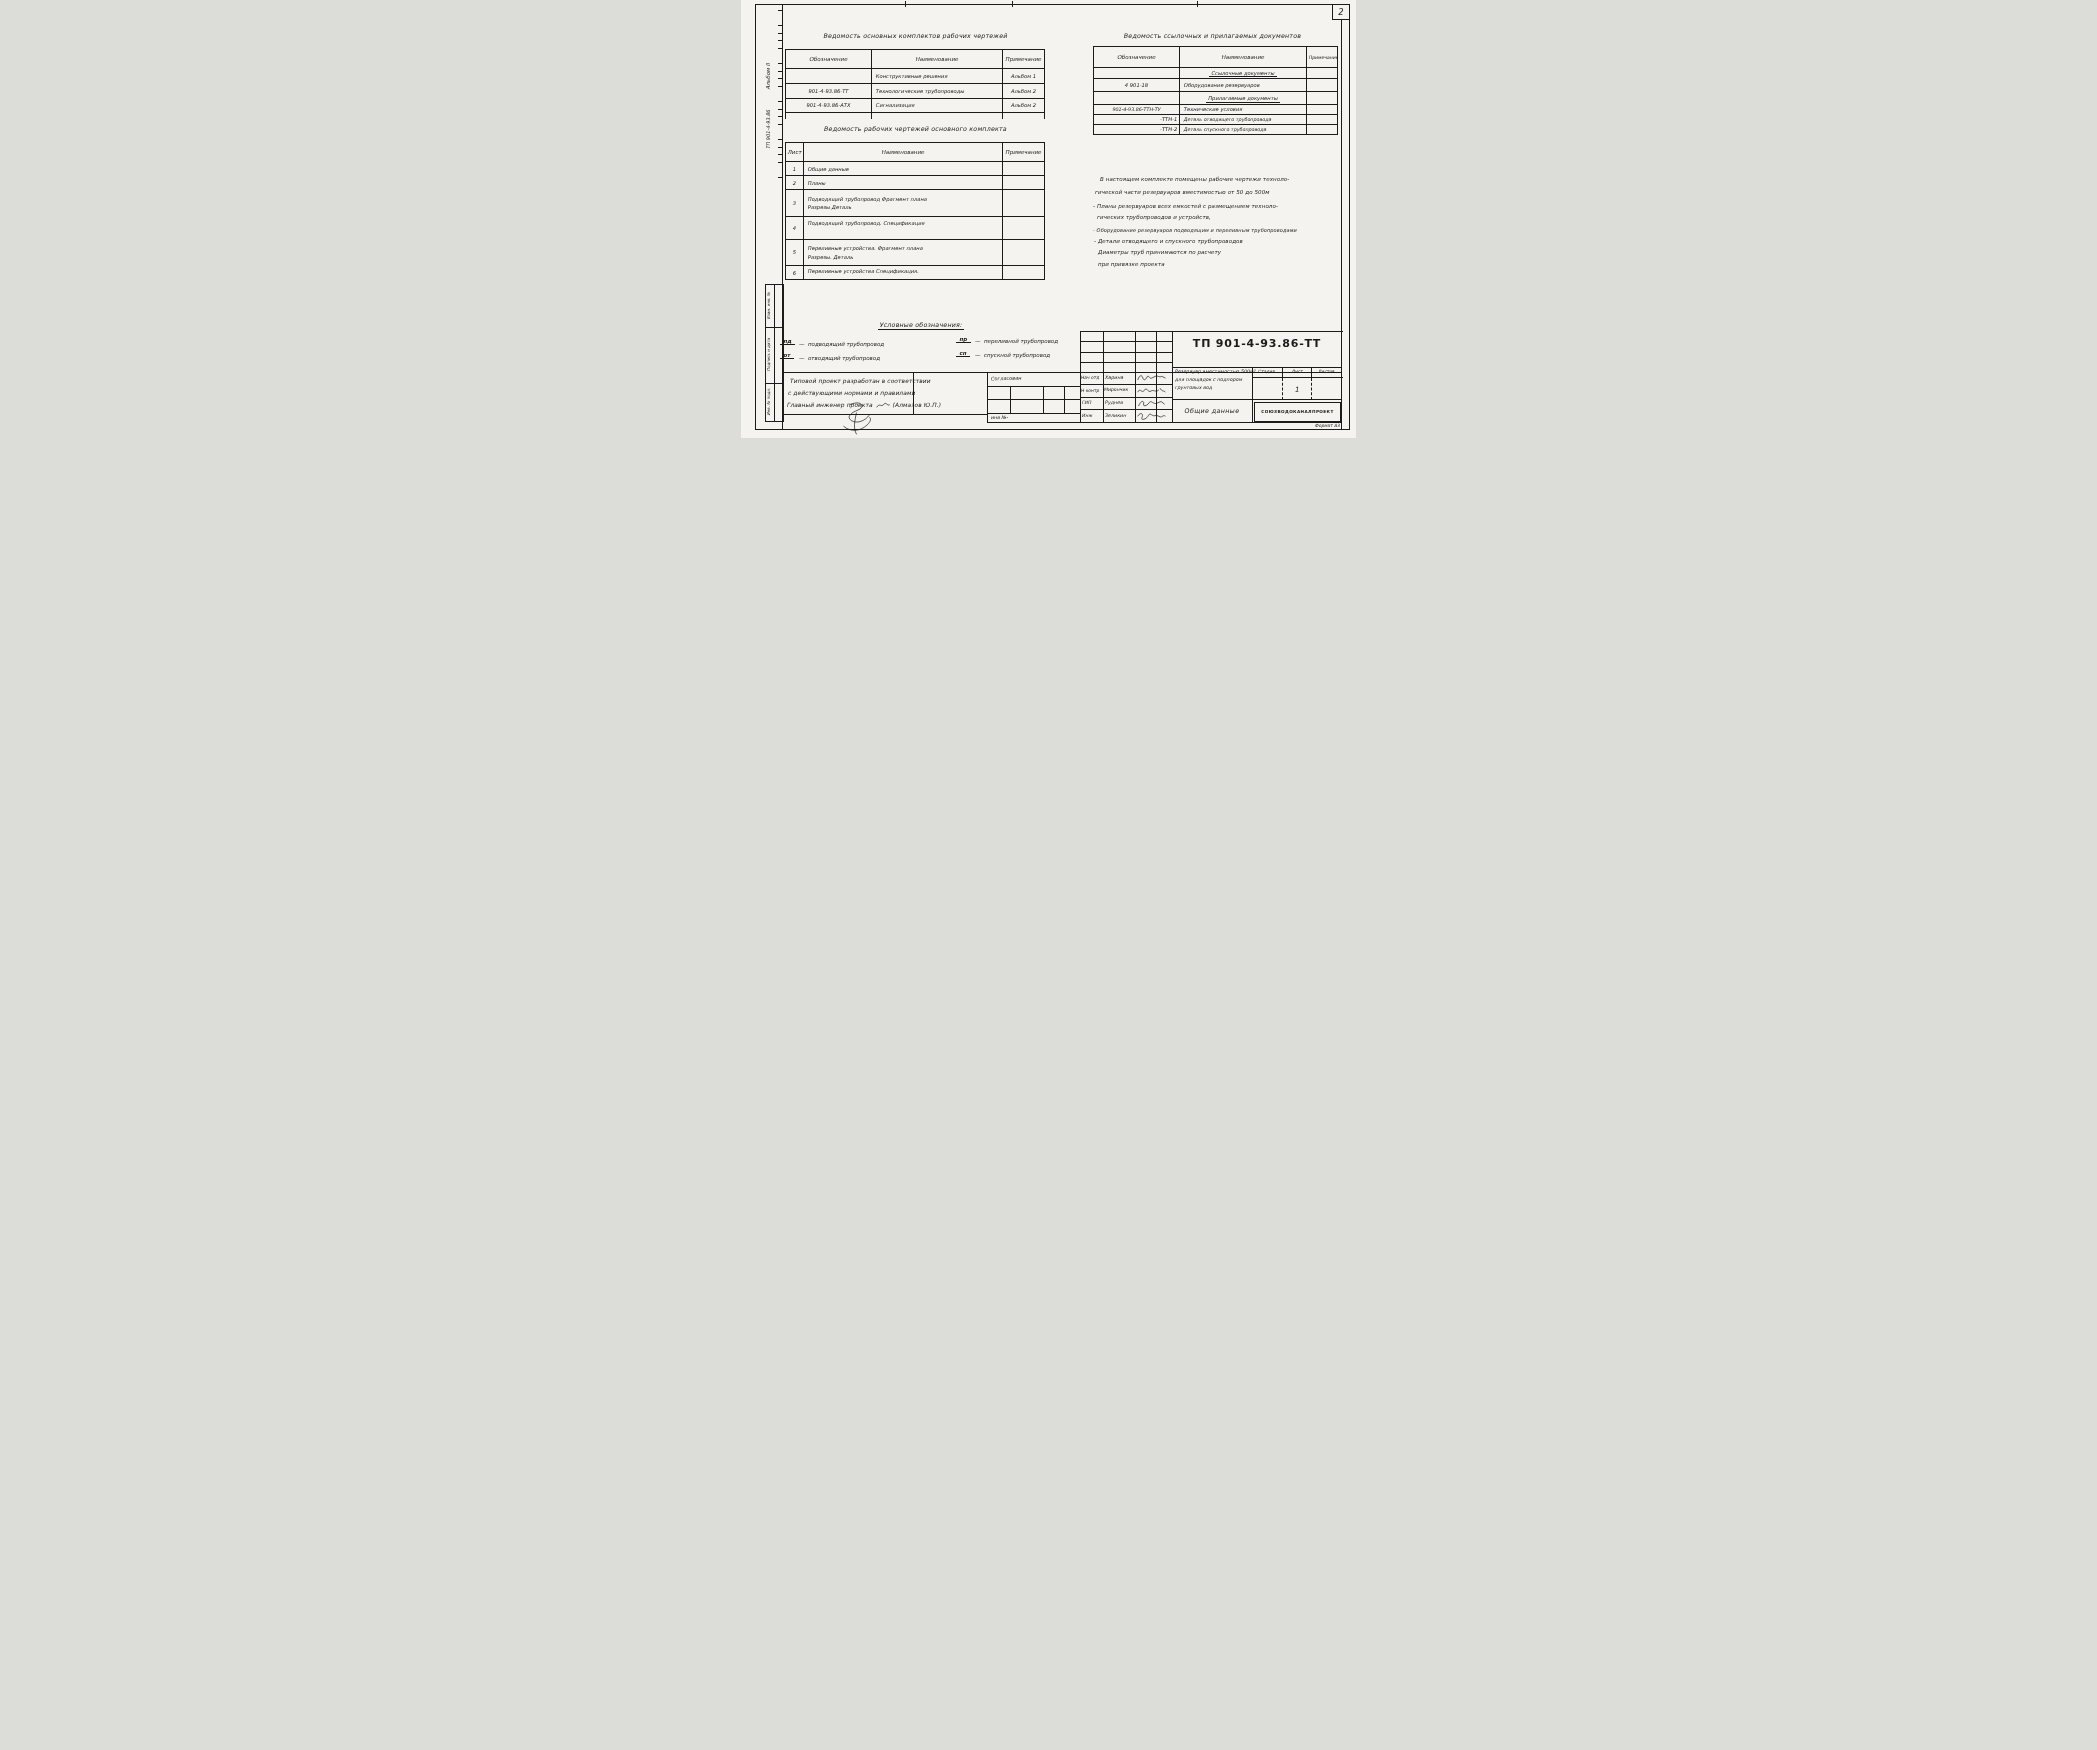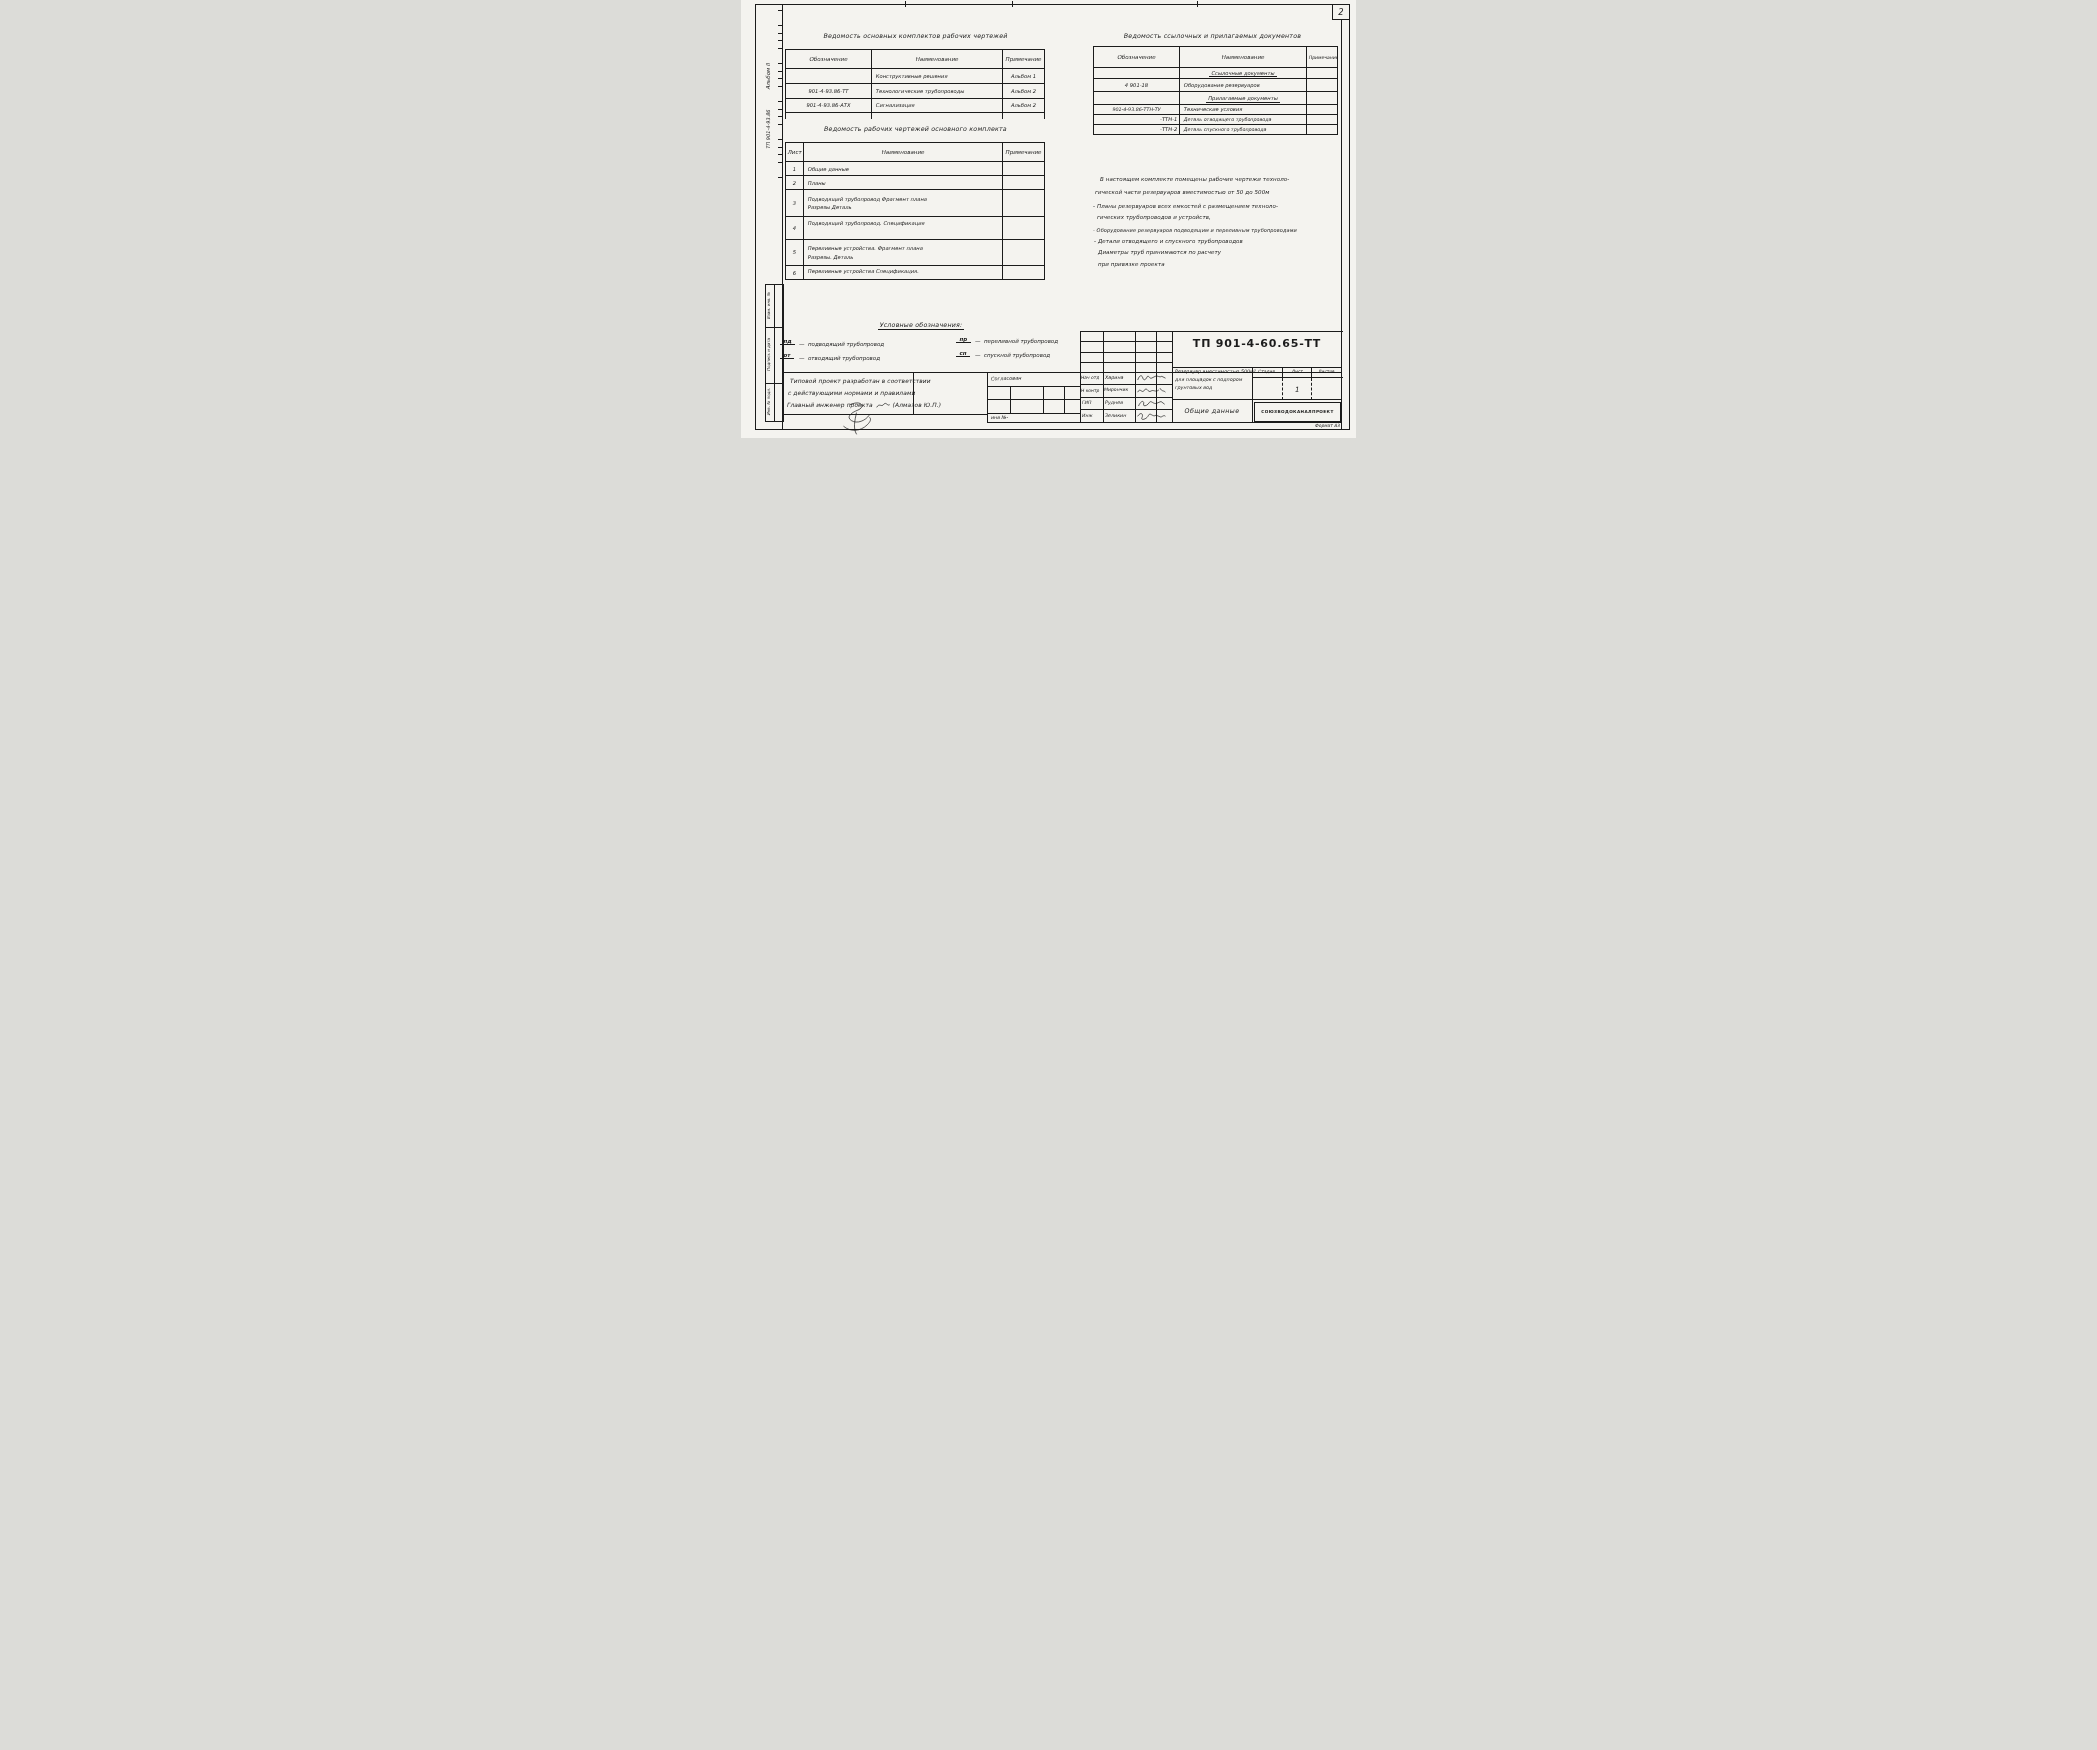--- a/index.html
+++ b/index.html
@@ -281,21 +281,21 @@
   <div class="stamp-txt" style="left:364px;top:400px;font-size:4.8px;">Руднев</div>
   <svg class="sig" style="left:396px;top:399px;width:29px;height:10px;" viewBox="0 0 70 24">
     <path d="M4 16 C10 2 18 4 16 12 C14 20 26 16 30 8 C34 2 40 14 48 10 L58 6 L66 12"></path>
   </svg>
   <div class="stamp-txt" style="left:341px;top:413px;font-size:4.6px;">Инж</div>
   <div class="stamp-txt" style="left:364px;top:413px;font-size:4.8px;">Зеликин</div>
   <svg class="sig" style="left:396px;top:411px;width:29px;height:10px;" viewBox="0 0 70 24">
     <path d="M2 12 C10 0 16 8 12 16 C8 24 24 20 28 10 C32 2 38 16 46 10 L56 14 C60 16 64 8 68 12"></path>
   </svg>
 
-  <div class="stamp-txt" style="left:433px;top:337px;width:166px;text-align:center;font-size:11px;font-weight:700;letter-spacing:0.8px;font-style:normal;">ТП 901-4-60.65-ТТ</div>
+  <div class="stamp-txt" style="left:433px;top:337px;width:166px;text-align:center;font-size:11px;font-weight:700;letter-spacing:0.8px;font-style:normal;">ТП 901-4-93.86-ТТ</div>
   <div class="ln" style="left:431px;top:367px;width:170px;height:0.8px;"></div>
   <div class="ln" style="left:511px;top:367px;width:0.8px;height:56px;"></div>
   <div class="ln" style="left:511px;top:377px;width:91px;height:0.8px;"></div>
   <div class="ln" style="left:541px;top:367px;width:0.8px;height:11px;"></div>
   <div class="ln" style="left:570px;top:367px;width:0.8px;height:11px;"></div>
   <div class="dashv" style="left:541px;top:378px;height:22px;"></div>
   <div class="dashv" style="left:570px;top:378px;height:22px;"></div>
   <div class="ln" style="left:431px;top:399px;width:170px;height:0.8px;"></div>
 
   <div class="stamp-txt" style="left:434px;top:369px;font-size:4.8px;">Резервуар вместимостью 500м³</div>

